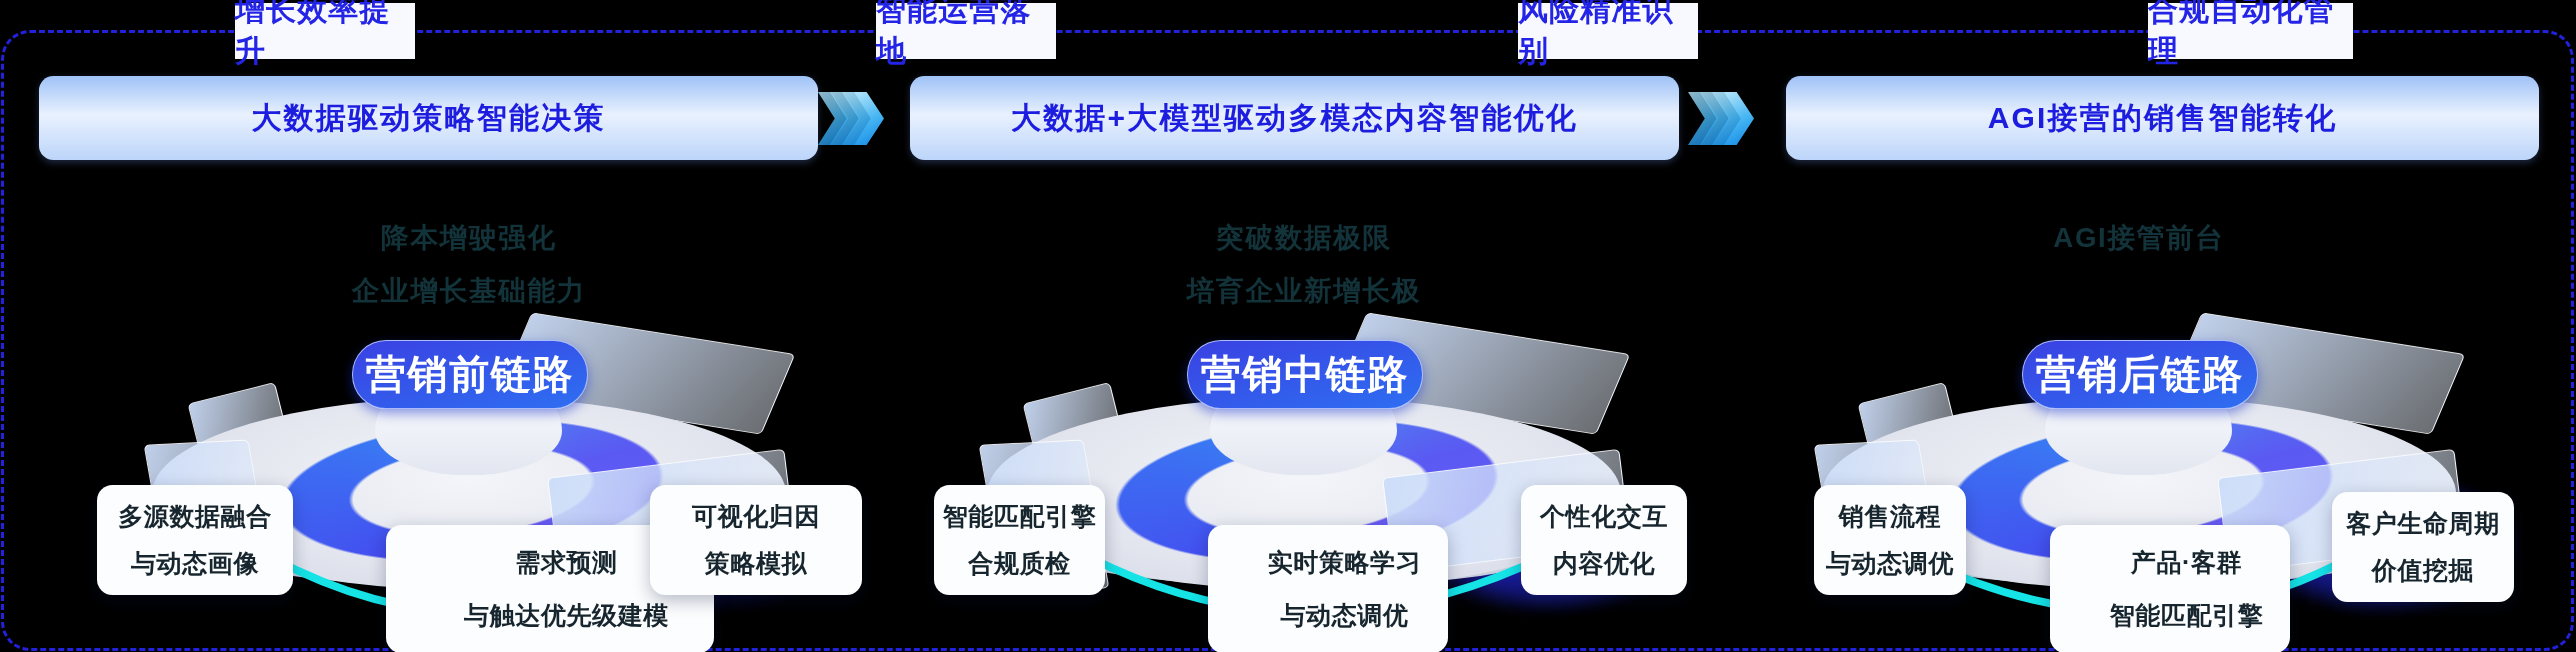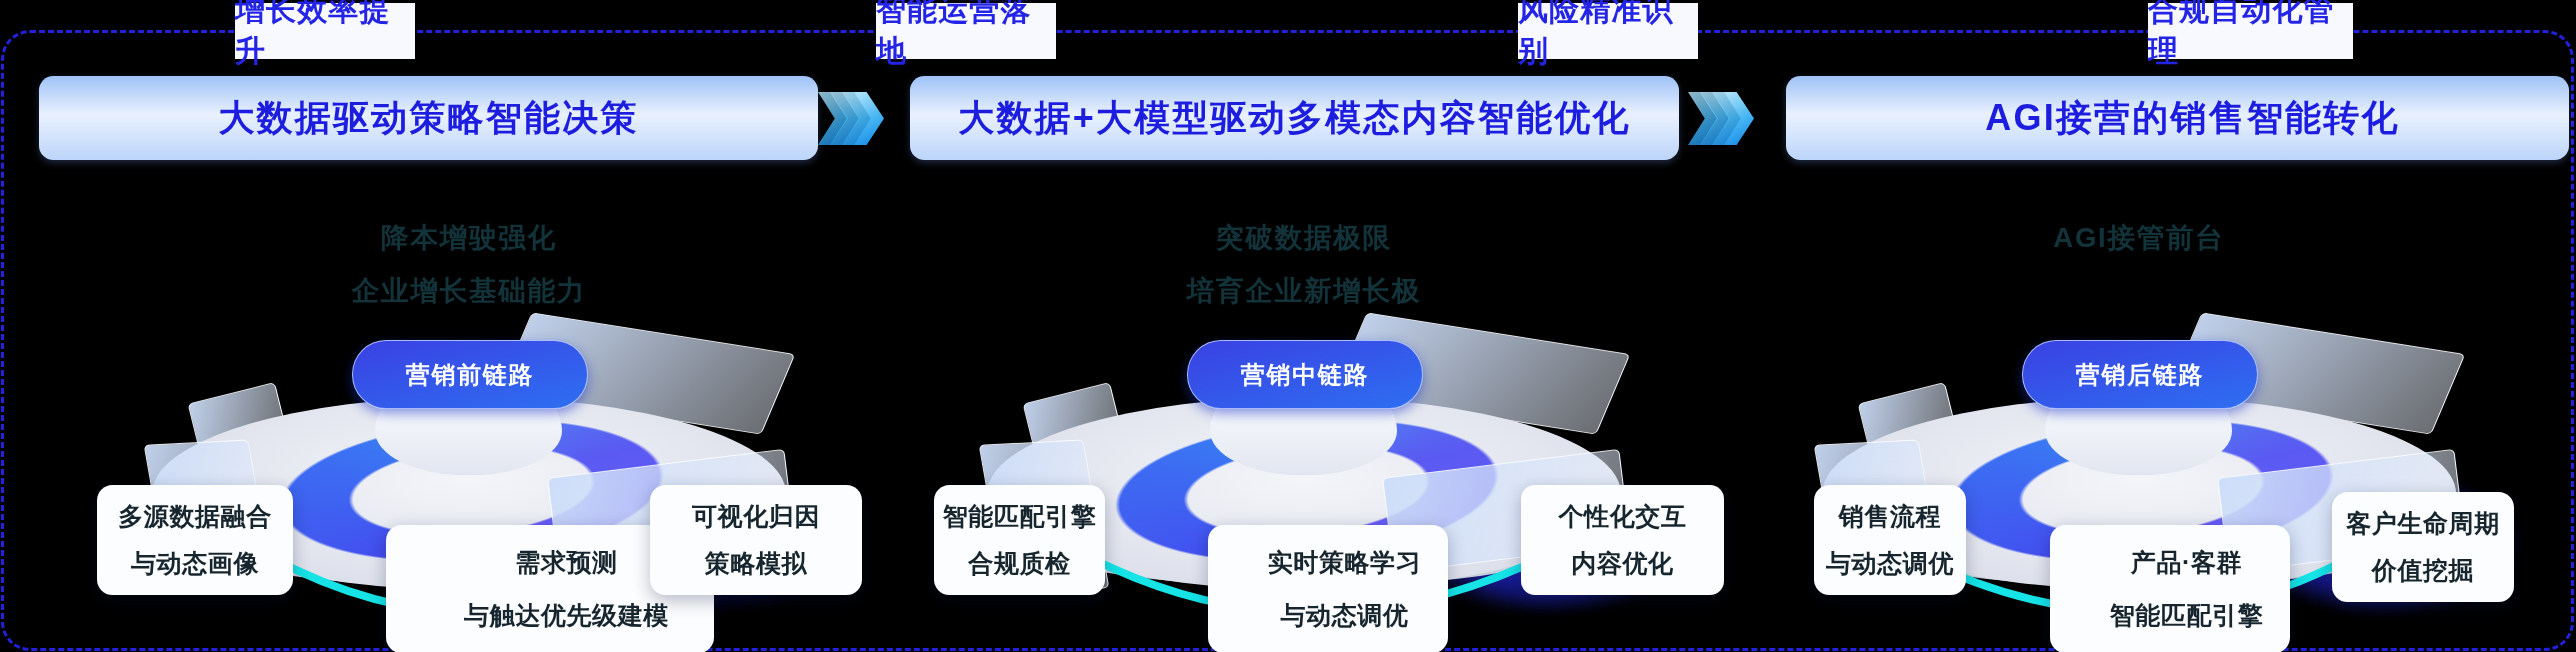--- a/index.html
+++ b/index.html
@@ -31,25 +31,25 @@
   .chev:nth-child(4){left:36px;}
 
   
   .column{position:absolute;top:0;width:860px;height:653px;}
   .c1{left:39px;} .c2{left:874px;} .c3{left:1709px;}
 
   
   .bar{position:absolute;top:76px;height:84px;border-radius:14.3px;z-index:1;
     background:linear-gradient(180deg,#9fc2f7 0%,#e9f1fe 46%,#bcd5fa 100%);
     display:flex;align-items:center;justify-content:center;
-    color:#1d1de0;font-weight:bold;font-size:36px;letter-spacing:2.2px;
+    color:#1d1de0;font-weight:bold;font-size:30px;letter-spacing:2.2px;
     box-shadow:0 2.2px 7.7px rgba(120,160,255,.25);}
   .c1 .bar{left:0;width:779px;}
   .c2 .bar{left:36px;width:769px;}
-  .c3 .bar{left:77px;width:753px;padding-left:30px;}
+  .c3 .bar{left:77px;width:753px;}
 
   
   .subtitle{position:absolute;left:0;width:860px;text-align:center;z-index:1;
     color:#12333a;font-weight:bold;font-size:27.6px;letter-spacing:1.7px;}
   .s1{top:219px;} .s2{top:272px;}
 
   
   .platform{position:absolute;left:88px;top:331px;width:684px;height:298px;z-index:1;}
   .platform>div{position:absolute;}
   .glass{background:linear-gradient(115deg,rgba(203,220,248,.95),rgba(238,244,253,.45));
@@ -75,36 +75,36 @@
   .puck{left:248px;top:39px;width:187px;height:105px;
     border-radius:48% 48% 48% 48% / 58% 58% 42% 42%;
     background:linear-gradient(180deg,#ffffff,#eef1f7 60%,#e2e6f0);z-index:6;}
 
   
   .pill{position:absolute;left:313px;top:340px;width:234px;height:67px;border-radius:34px;z-index:3;
     background:linear-gradient(165deg,#3a41e2 0%,#2e6ff2 100%);
     border:1.7px solid rgba(190,206,255,.85);
     box-shadow:0 4.4px 12px rgba(25,50,200,.5);
     display:flex;align-items:center;justify-content:center;
-    color:#fff;font-weight:bold;font-size:24px;letter-spacing:1.7px;}
+    color:#fff;font-weight:bold;font-size:40px;letter-spacing:1.7px;}
 
   
   .card{position:absolute;background:#fcfdfe;border-radius:15.4px;z-index:4;
     box-shadow:0 5.5px 16.5px rgba(10,20,60,.28);
     display:flex;flex-direction:column;justify-content:space-evenly;align-items:center;
     color:#17262e;font-weight:bold;font-size:25px;letter-spacing:0.6px;text-align:right;}
   .card span{display:block;}
   .card-l,.card-r{top:485px;height:110px;}
   .card-c{top:525px;height:128px;padding-left:33px;}
   .c1 .card-l{left:58px;width:196px;}
   .c1 .card-c{left:347px;width:295px;}
   .c1 .card-r{left:611px;width:212px;}
   .c2 .card-l{left:60px;width:171px;}
   .c2 .card-c{left:334px;width:207px;}
-  .c2 .card-r{left:647px;width:203px;border-radius:14px;}
+  .c2 .card-r{left:647px;width:166px;}
   .c3 .card-l{left:73px;width:152px;margin-left:32px;}
   .c3 .card-c{left:341px;width:207px;}
   .c3 .card-r{left:623px;width:182px;margin-top:7px;}
 
   
   .teal-links{position:absolute;left:0;top:0;width:2576px;height:653px;z-index:2;}
 </style>
 </head>
 <body>
 

